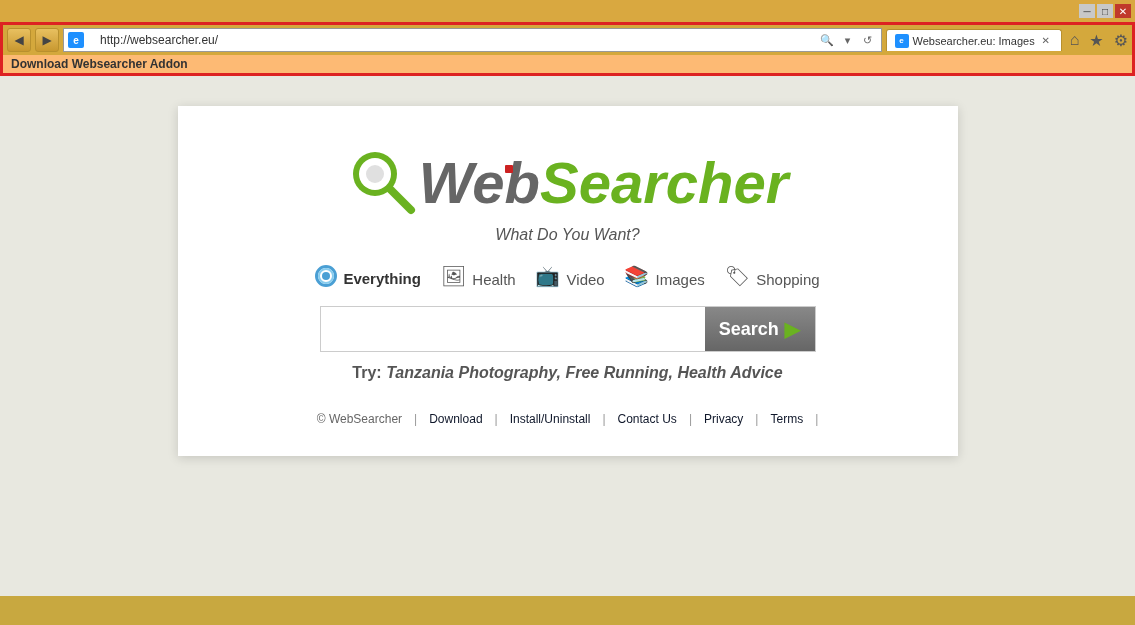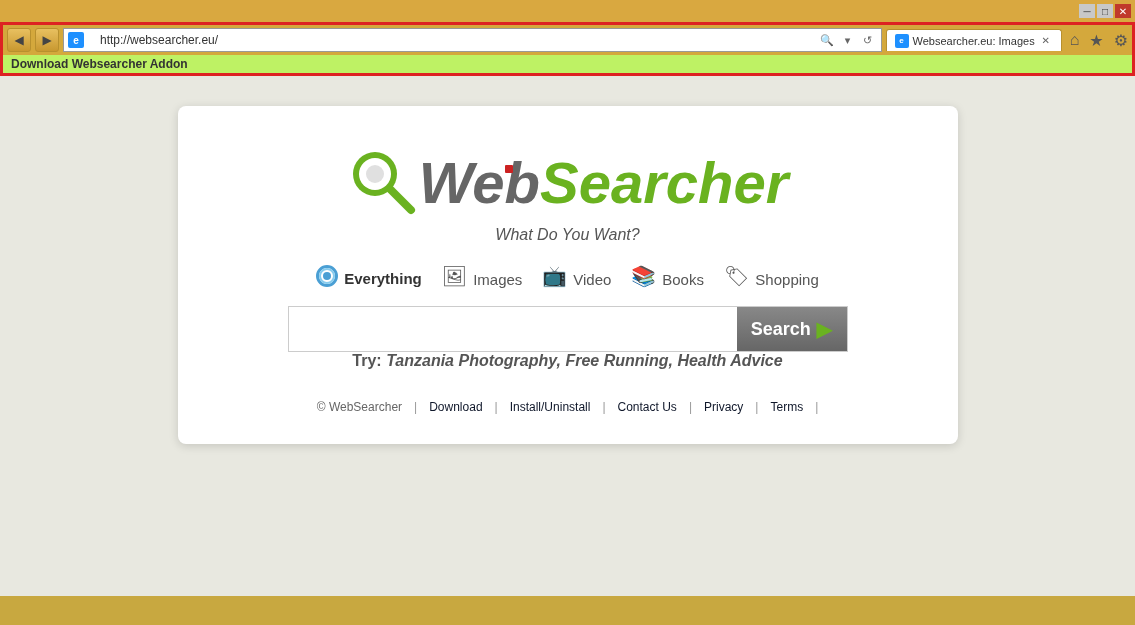--- a/index.html
+++ b/index.html
@@ -139,40 +139,40 @@
       display: flex;
       align-items: center;
       justify-content: center;
       font-size: 10px;
       color: #666;
       cursor: pointer;
     }
 
     
     .toolbar-link {
-      background: #bef264;
+      background: #fdba74;
       padding: 2px 8px;
       font-size: 12px;
       color: #333;
       font-weight: bold;
     }
 
     
     .page-content {
       background: #e8e8e0;
       min-height: 520px;
       display: flex;
       flex-direction: column;
       align-items: center;
       padding: 20px 0 0;
     }
 
     .content-card {
       background: white;
-      border-radius: 8px;
+      border-radius: 0;
       width: 780px;
       padding: 40px 56px 30px;
       display: flex;
       flex-direction: column;
       align-items: center;
       box-shadow: 0 2px 10px rgba(0,0,0,0.15);
       margin-top: 10px;
     }
 
     
@@ -240,24 +240,24 @@
       position: absolute;
       width: 16px;
       height: 16px;
       border-radius: 50%;
       border: 2px solid #88ccee;
     }
 
     
     .search-box {
       display: flex;
-      width: 560px;
+      width: 496px;
       height: 46px;
       border: 1px solid #ccc;
-      margin-bottom: 0;
+      margin-bottom: 12px;
     }
     .search-input {
       flex: 1;
       border: none;
       outline: none;
       padding: 0 12px;
       font-size: 15px;
     }
     .search-btn {
       width: 110px;
@@ -390,31 +390,31 @@
         <div class="cat-tab active">
           <div class="radio-circle">
             <div class="radio-ring"></div>
             <div class="radio-inner"></div>
           </div>
           <span>Everything</span>
         </div>
 
         <div class="cat-tab">
           <span class="cat-icon">🖼</span>
-          <span>Images</span>
+          <span>Health</span>
         </div>
 
         <div class="cat-tab">
           <span class="cat-icon">📺</span>
           <span>Video</span>
         </div>
 
         <div class="cat-tab">
           <span class="cat-icon">📚</span>
-          <span>Books</span>
+          <span>Images</span>
         </div>
 
         <div class="cat-tab">
           <span class="cat-icon">🏷</span>
           <span>Shopping</span>
         </div>
 
       </div>
 
       <div class="search-box">

